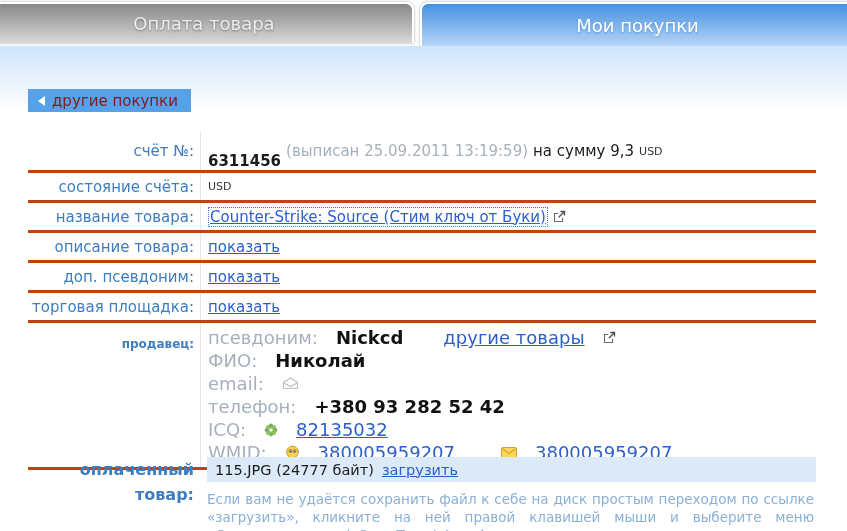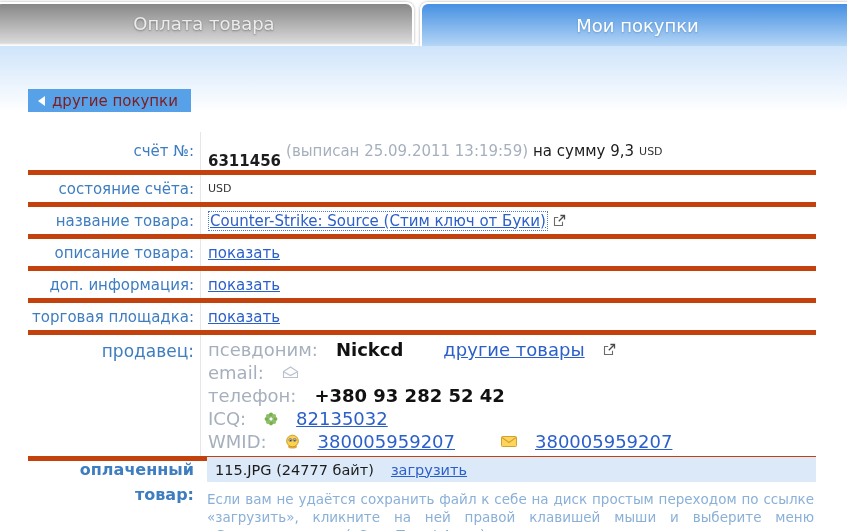--- a/index.html
+++ b/index.html
@@ -31,26 +31,26 @@
   
   .back-btn{
     position:absolute;left:28px;top:89px;height:23px;display:inline-flex;align-items:center;gap:7px;
     padding:0 13px 0 10px;border:none;cursor:pointer;
     background:var(--button-bg,#57a1e9);color:#7f1d1d;font-size:15px;
     font-family:"DejaVu Sans","Liberation Sans",sans-serif;
   }
   .tri{width:0;height:0;border-top:5px solid transparent;border-bottom:5px solid transparent;border-right:7px solid #fff;}
   
   .info{position:absolute;top:132px;left:28px;width:788px;font-size:15px;}
-  .row{display:flex;border-bottom:5px solid #c2410c;min-height:27px;}
+  .row{display:flex;border-bottom:3px solid #c2410c;min-height:27px;}
   .lbl{
     width:166px;padding-right:6px;text-align:right;color:var(--label-blue,#3d7dc0);
     display:flex;align-items:center;justify-content:flex-end;
   }
-  .lbl.bold{font-weight:normal;font-size:17px;align-items:flex-start;padding-top:6px;}
+  .lbl.bold{font-weight:bold;font-size:12px;align-items:flex-start;padding-top:6px;margin-top:8px;}
   .val{
     flex:1;border-left:1px solid #e6e6e6;padding-left:7px;
     display:flex;align-items:center;gap:5px;flex-wrap:wrap;
   }
   .seller-val{display:block;padding-top:3px;padding-bottom:3px;}
   .sline{line-height:23px;display:flex;align-items:center;gap:18px;font-size:18px;}
   .gray{color:var(--muted-gray,#a6b0bd);}
   .num{font-weight:bold;margin-top:20px;}
   .cur{font-size:11px;color:#333;}
   b{color:#111;}
@@ -58,21 +58,21 @@
   .focus-link{border:1px dotted #4a7ad6;padding:0 1px;}
   .icon{display:inline-flex;vertical-align:middle;}
   
   .paid{position:absolute;top:457px;left:28px;width:788px;display:flex;font-size:15px;}
   .paid .lbl2{
     width:166px;padding-right:6px;text-align:right;color:var(--label-blue,#3d7dc0);
     font-weight:bold;font-size:16px;line-height:25px;
   }
   .paid-right{flex:1;margin-left:7px;}
   .band{
-    background:var(--band-bg,#dce9f8);height:25px;display:flex;align-items:center;gap:17px;
+    background:var(--band-bg,#dce9f8);height:25px;display:flex;align-items:center;gap:8px;
     padding:0 8px;font-size:14.5px;
   }
   .help{
     margin-top:8px;color:var(--helper-blue,#8ab0d8);font-size:13.5px;line-height:18px;
     text-align:justify;padding-right:2px;
   }
 </style>
 </head>
 <body>
 
@@ -127,21 +127,21 @@
     </div>
 
     <div class="row">
       <div class="lbl">описание товара:</div>
       <div class="val">
         <a>показать</a>
       </div>
     </div>
 
     <div class="row">
-      <div class="lbl">доп. информация:</div>
+      <div class="lbl">доп. псевдоним:</div>
       <div class="val">
         <a>показать</a>
       </div>
     </div>
 
     <div class="row">
       <div class="lbl">торговая площадка:</div>
       <div class="val">
         <a>показать</a>
       </div>
@@ -158,20 +158,24 @@
           <a>другие товары</a>
           <span class="icon">
             <svg width="13" height="13" viewBox="0 0 13 13">
               <path d="M5.2 3.5 H1.5 V11.5 H9.5 V7.8" fill="#fff" stroke="#6b6b6b" stroke-width="1.1"></path>
               <path d="M7.4 1.5 H11.5 V5.6" fill="none" stroke="#4a4a4a" stroke-width="1.3"></path>
               <path d="M11.2 1.8 L5.8 7.2" stroke="#4a4a4a" stroke-width="1.3"></path>
             </svg>
           </span>
         </div>
 
+        <div class="sline">
+          <span class="gray">ФИО:</span>
+          <b>Николай</b>
+        </div>
 
         <div class="sline">
           <span class="gray">email:</span>
           <span class="icon">
             <svg width="17" height="13" viewBox="0 0 17 13">
               <path d="M1.5 5.5 L8.5 1 L15.5 5.5 V11.5 H1.5 Z" fill="#fdfdfd" stroke="#b9c2cc" stroke-width="1.1"></path>
               <path d="M1.5 5.7 L8.5 9.6 L15.5 5.7" fill="none" stroke="#b9c2cc" stroke-width="1.1"></path>
             </svg>
           </span>
         </div>

